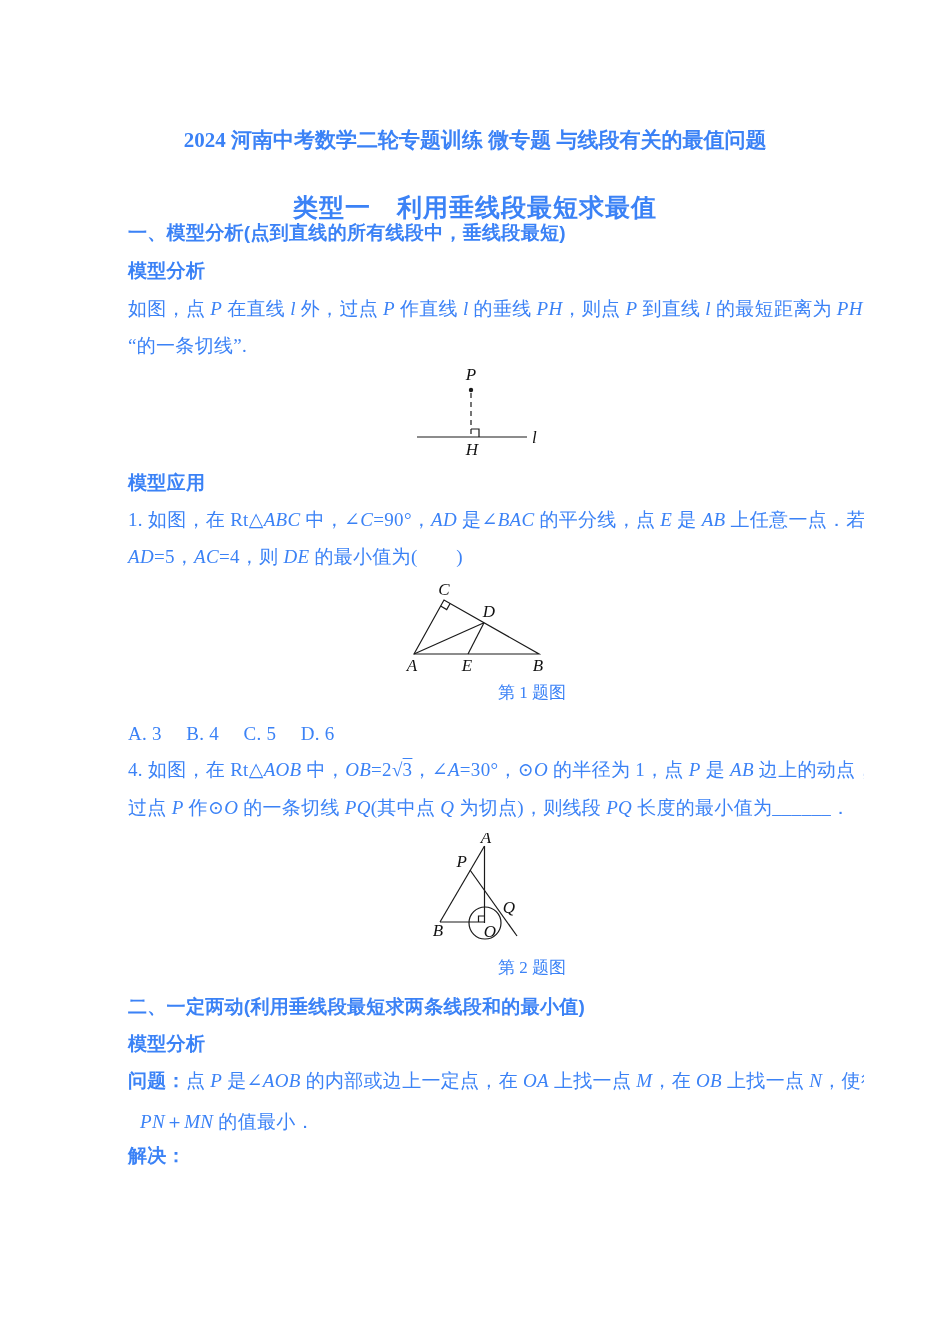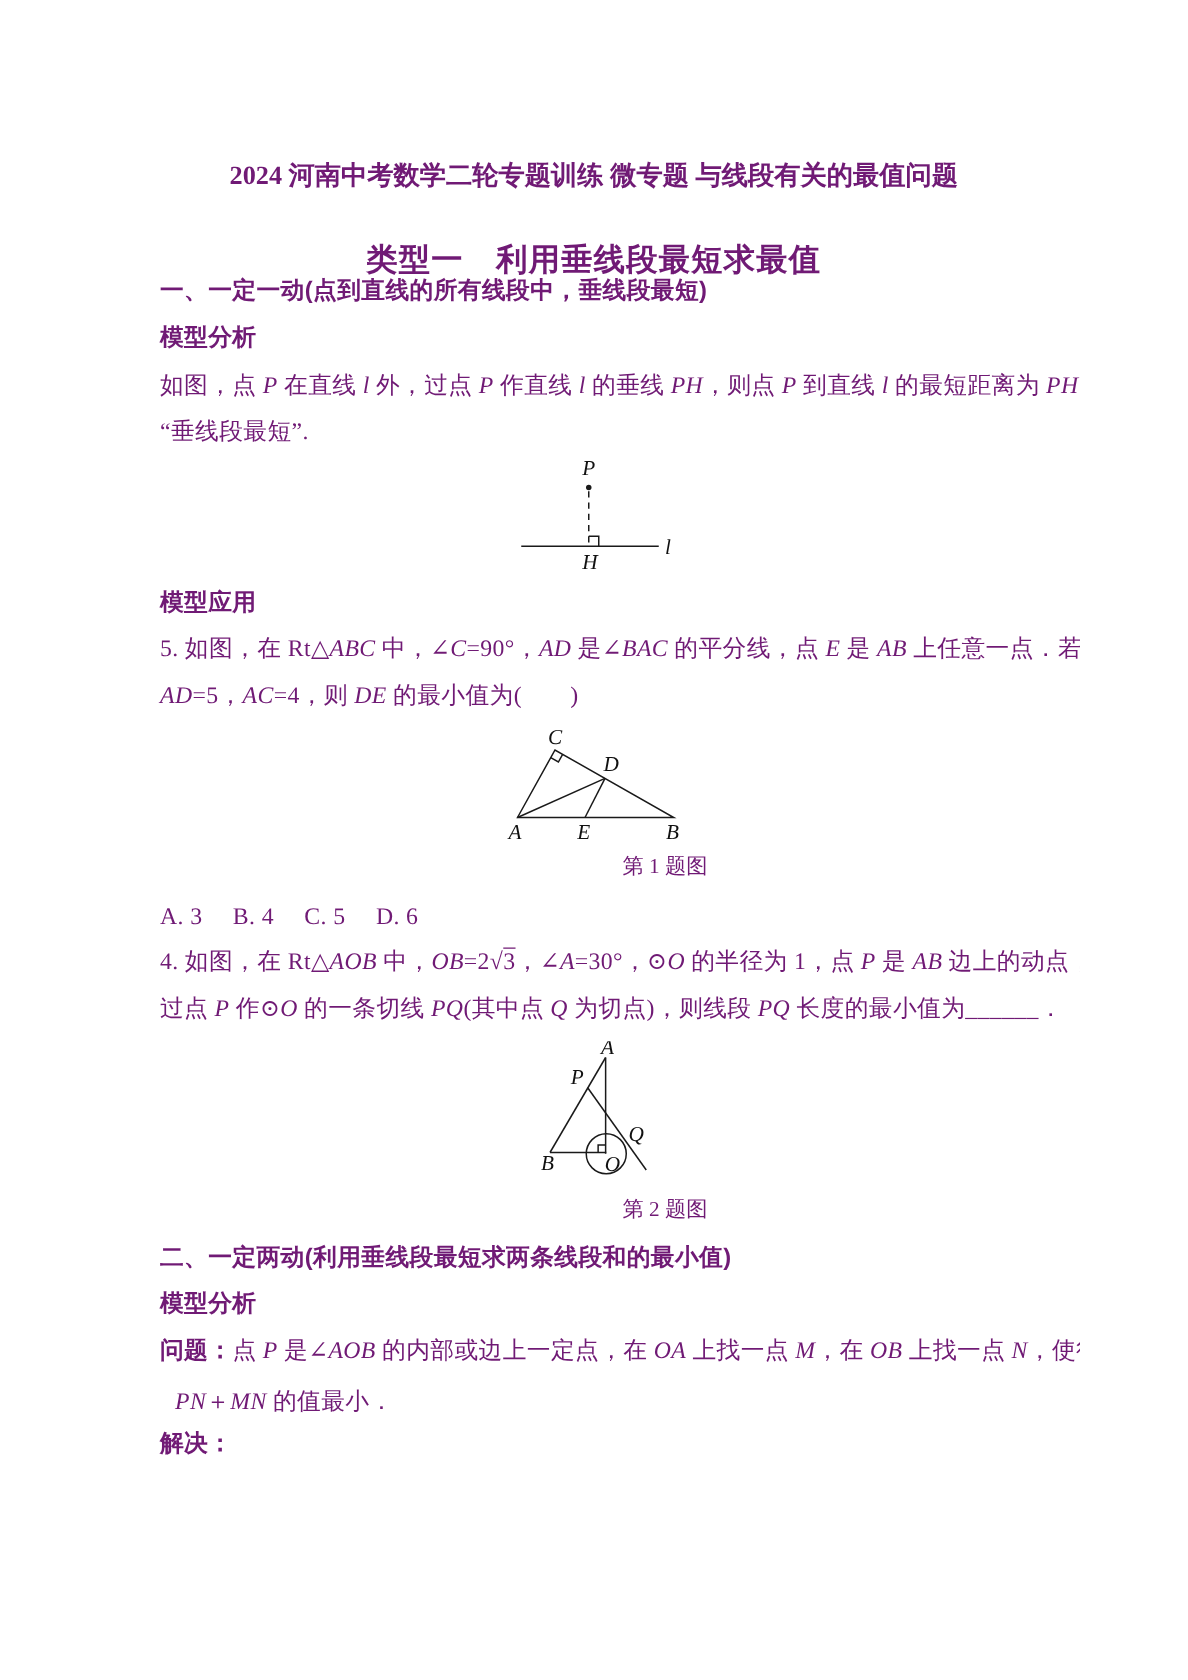--- a/index.html
+++ b/index.html
@@ -2,21 +2,21 @@
 <html><head>
 <meta charset="utf-8">
 <style>
   html,body{margin:0;padding:0;background:#ffffff;}
   .page{
     position:relative;
     width:864px;height:1344px;
     background:#ffffff;
     overflow:hidden;
     font-family:"Liberation Serif","DejaVu Serif",serif;
-    color:#701a75;
+    color:#3b82f6;
   }
   .abs{position:absolute;}
   .body-line{
     left:128px;
     width:710px;
     font-size:19px;
     line-height:23px;
     white-space:nowrap;
     letter-spacing:0.3px;
   }
@@ -35,38 +35,38 @@
   .geo-dash{stroke:#1a1a1a;stroke-width:1.2;fill:none;stroke-dasharray:5 4;}
 </style>
 </head>
 <body>
 
 <div class="page">
 
   <div class="abs center-line title1" style="top:126px;">2024 河南中考数学二轮专题训练 微专题 与线段有关的最值问题</div>
   <div class="abs center-line title2" style="top:169px;margin-top:22px;">类型一　利用垂线段最短求最值</div>
 
-  <div class="abs body-line hei" style="top:221px;">一、一定一动(点到直线的所有线段中，垂线段最短)</div>
+  <div class="abs body-line hei" style="top:221px;">一、模型分析(点到直线的所有线段中，垂线段最短)</div>
   <div class="abs body-line hei" style="top:259px;">模型分析</div>
   <div class="abs body-line" style="top:297px;"><span>如图，点 </span><span class="st-i">P</span><span> 在直线 </span><span class="st-i">l</span><span> 外，过点 </span><span class="st-i">P</span><span> 作直线 </span><span class="st-i">l</span><span> 的垂线 </span><span class="st-i">PH</span><span>，则点 </span><span class="st-i">P</span><span> 到直线 </span><span class="st-i">l</span><span> 的最短距离为 </span><span class="st-i">PH</span><span>，即</span></div>
-  <div class="abs body-line" style="top:334px;">“垂线段最短”.</div>
+  <div class="abs body-line" style="top:334px;">“的一条切线”.</div>
 
   <svg class="abs" style="left:408px;top:366px;" width="140" height="96" viewBox="0 0 140 96">
     <text x="63" y="14" text-anchor="middle">P</text>
     <circle cx="63" cy="24" r="2.2" fill="#1a1a1a"></circle>
     <line class="geo-dash" x1="63" y1="27" x2="63" y2="71"></line>
     <line class="geo" x1="9" y1="71" x2="119" y2="71"></line>
     <path class="geo" d="M63,63 H71 V71"></path>
     <text x="124" y="77">l</text>
     <text x="64" y="89" text-anchor="middle">H</text>
   </svg>
 
   <div class="abs body-line hei" style="top:471px;">模型应用</div>
 
-  <div class="abs body-line" style="top:508px;"><span>5. 如图，在 Rt△</span><span class="st-i">ABC</span><span> 中，∠</span><span class="st-i">C</span><span>=90°，</span><span class="st-i">AD</span><span> 是∠</span><span class="st-i">BAC</span><span> 的平分线，点 </span><span class="st-i">E</span><span> 是 </span><span class="st-i">AB</span><span> 上任意一点．若</span></div>
+  <div class="abs body-line" style="top:508px;"><span>1. 如图，在 Rt△</span><span class="st-i">ABC</span><span> 中，∠</span><span class="st-i">C</span><span>=90°，</span><span class="st-i">AD</span><span> 是∠</span><span class="st-i">BAC</span><span> 的平分线，点 </span><span class="st-i">E</span><span> 是 </span><span class="st-i">AB</span><span> 上任意一点．若</span></div>
   <div class="abs body-line" style="top:545px;"><span class="st-i">AD</span><span>=5，</span><span class="st-i">AC</span><span>=4，则 </span><span class="st-i">DE</span><span> 的最小值为(　　)</span></div>
 
   <svg class="abs" style="left:400px;top:582px;" width="155" height="94" viewBox="0 0 155 94">
     <path class="geo" d="M14,72 L44,18 L139,72 Z"></path>
     <line class="geo" x1="14" y1="72" x2="84" y2="40.7"></line>
     <line class="geo" x1="84" y1="40.7" x2="68" y2="72"></line>
     <path class="geo" d="M40.6,24.1 L46.7,27.6 L50.1,21.5"></path>
     <text x="44" y="13" text-anchor="middle">C</text>
     <text x="89" y="35" text-anchor="middle">D</text>
     <text x="12" y="89" text-anchor="middle">A</text>

